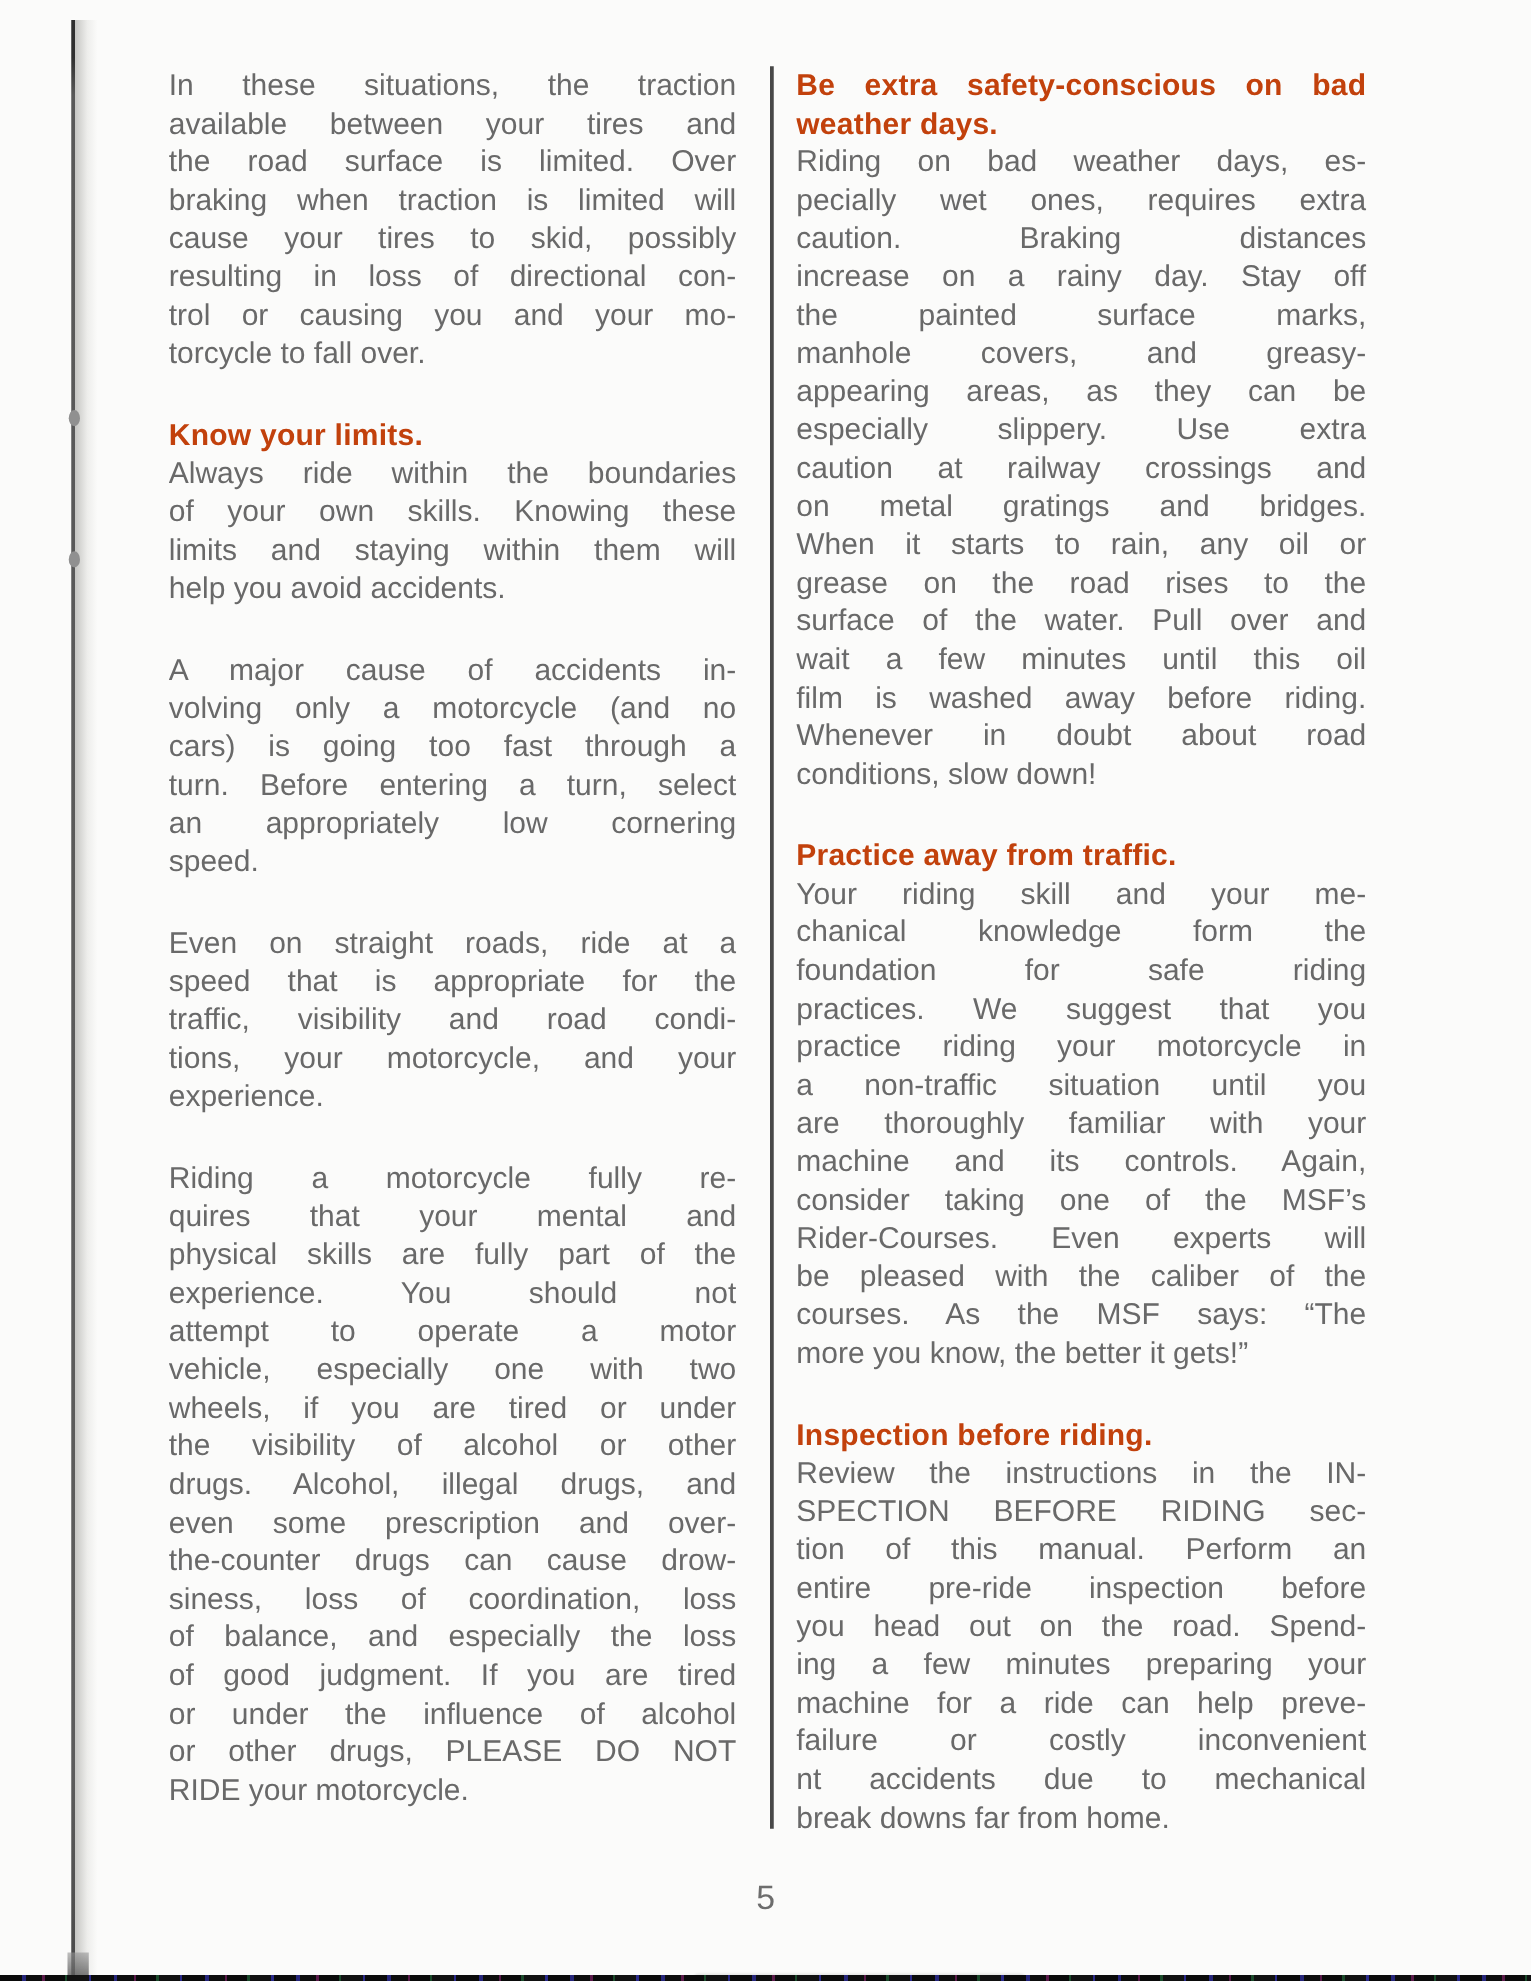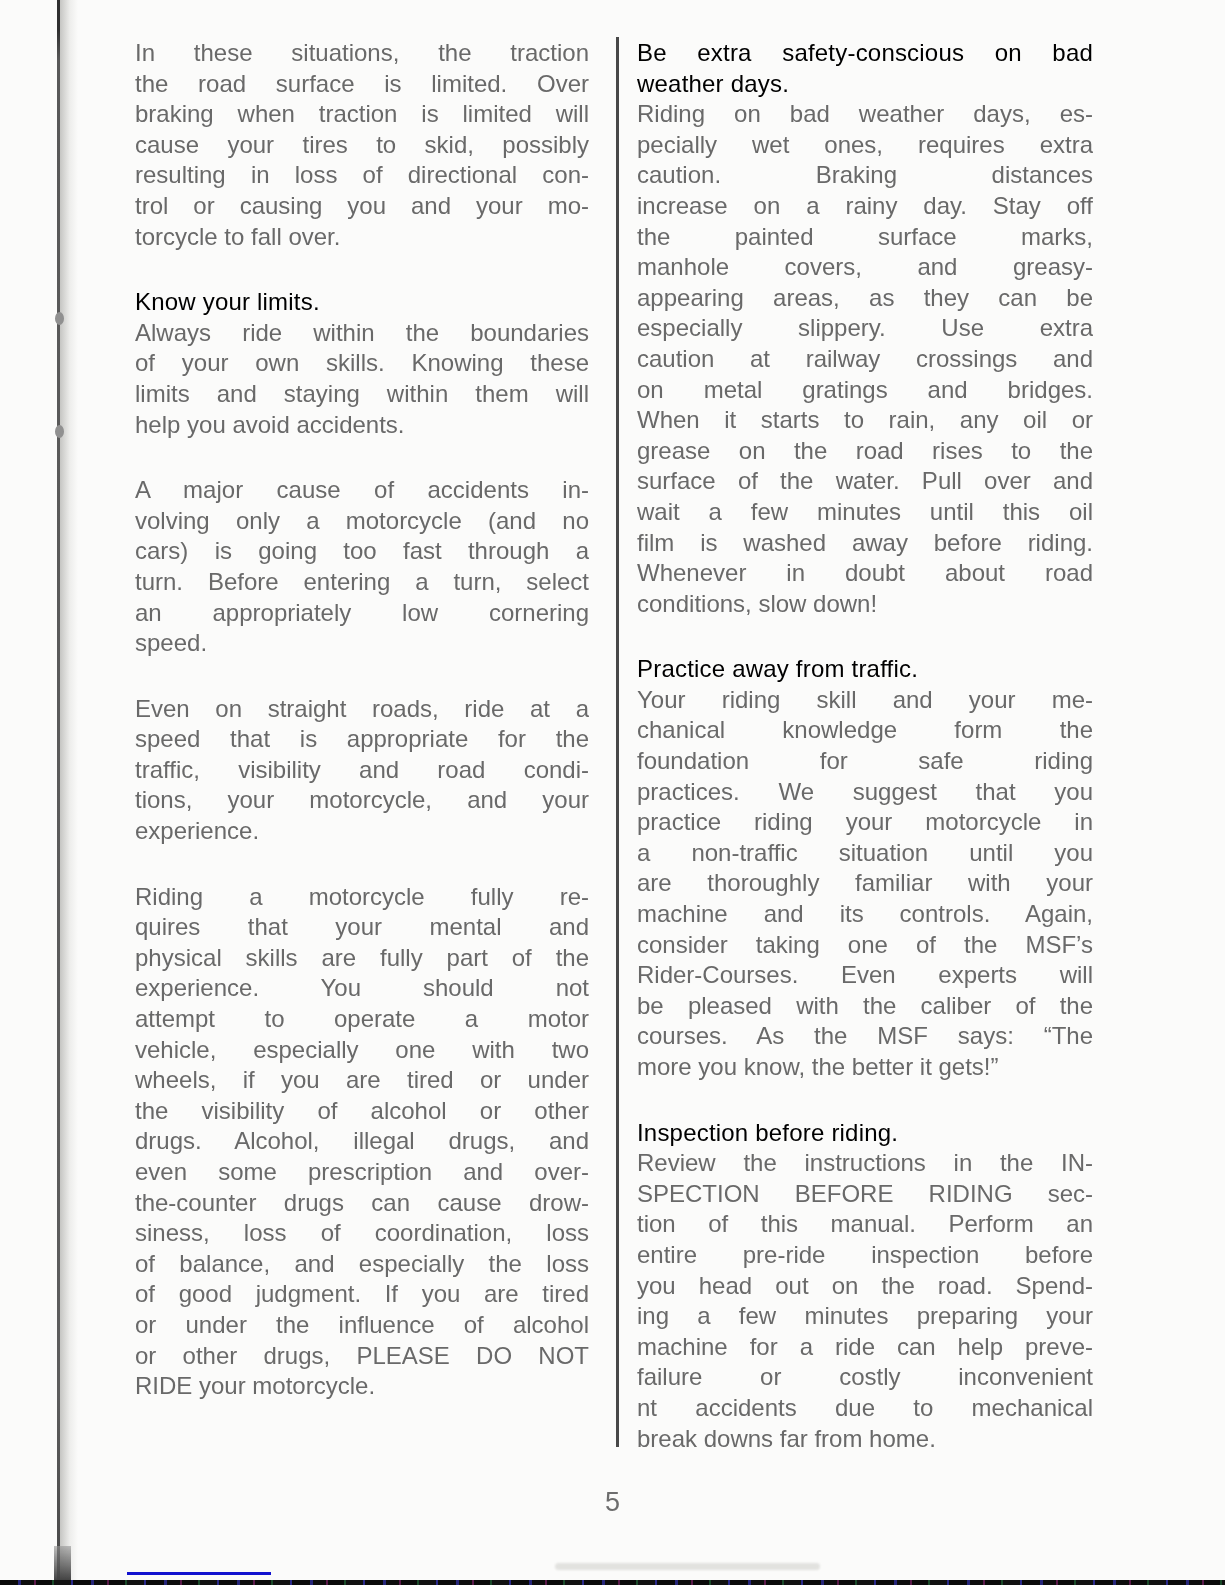--- a/index.html
+++ b/index.html
@@ -3,43 +3,43 @@
 <meta charset="utf-8">
 <style>
   * { margin: 0; padding: 0; box-sizing: border-box; }
   html, body { width: 1225px; height: 1585px; }
   body {
     font-family: "Liberation Sans", sans-serif;
     background: #fbfbfa;
     position: relative;
     overflow: hidden;
   }
-  .page { position: absolute; inset: 0; }
+  .page { position: absolute; inset: 0; margin-top: 16px; }
 
   
   .col { position: absolute; top: 38px; }
   #col-left  { left: 135px; width: 454px; }
   #col-right { left: 637px; width: 456px; }
 
   .block { margin-bottom: 35px; }
   .block.heading { margin-bottom: 0; }
 
   .tline {
     font-size: 24px;
     line-height: 30.6px;
     height: 30.6px;
     overflow: hidden;
     color: #696969;
     text-align: justify;
     text-align-last: justify;
   }
   .tline.last { text-align: right; text-align-last: left; }
   .heading .tline {
-    font-weight: normal;
-    color: #000000;
+    font-weight: bold;
+    color: #c2410c;
     letter-spacing: 0.2px;
   }
 
   
   .divider {
     position: absolute;
     left: 616px; top: 37px;
     width: 3px; height: 1410px;
     background: #484848;
   }
@@ -114,20 +114,21 @@
 <div class="page">
   <div class="edge-line"></div>
   <div class="edge-shade"></div>
   <div class="edge-nub-1"></div>
   <div class="edge-nub-2"></div>
   <div class="edge-blob"></div>
 
   <div class="col" id="col-left">
       <div class="block paragraph">
         <div class="tline">In these situations, the traction</div>
+        <div class="tline">available between your tires and</div>
         <div class="tline">the road surface is limited. Over</div>
         <div class="tline">braking when traction is limited will</div>
         <div class="tline">cause your tires to skid, possibly</div>
         <div class="tline">resulting in loss of directional con-</div>
         <div class="tline">trol or causing you and your mo-</div>
         <div class="tline last">torcycle to fall over.</div>
       </div>
       <div class="block heading">
         <div class="tline last">Know your limits.</div>
       </div>

